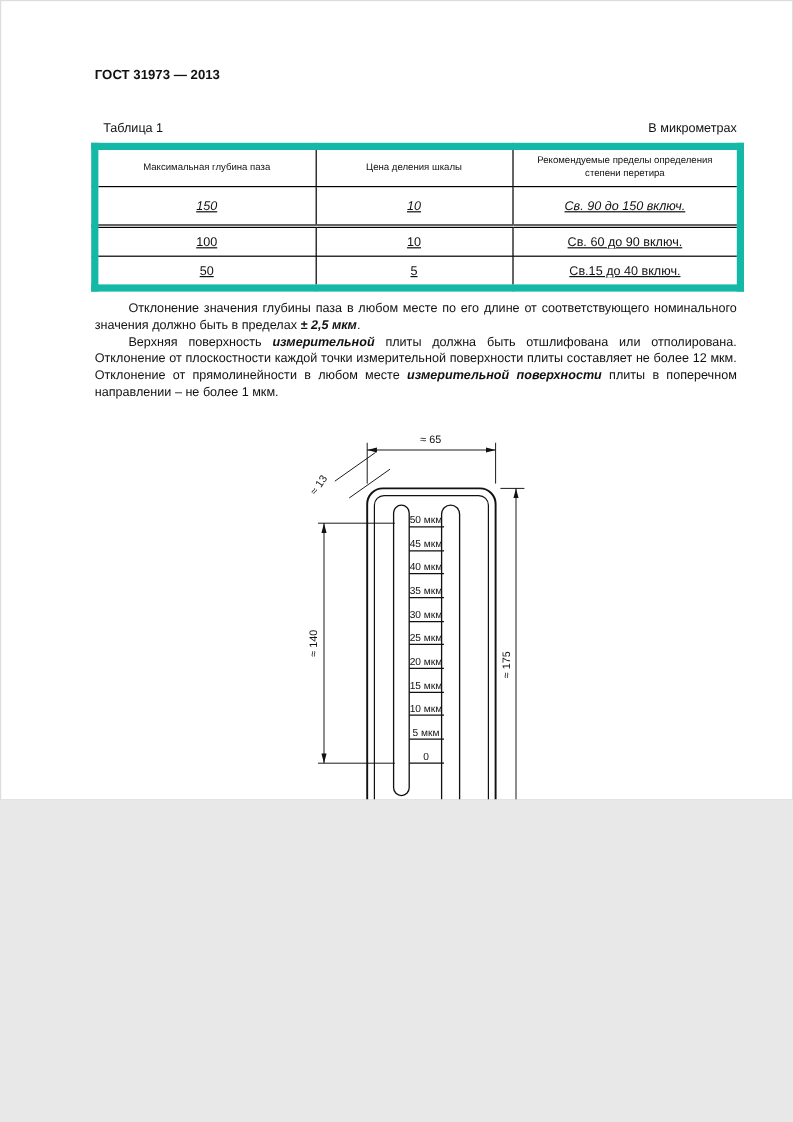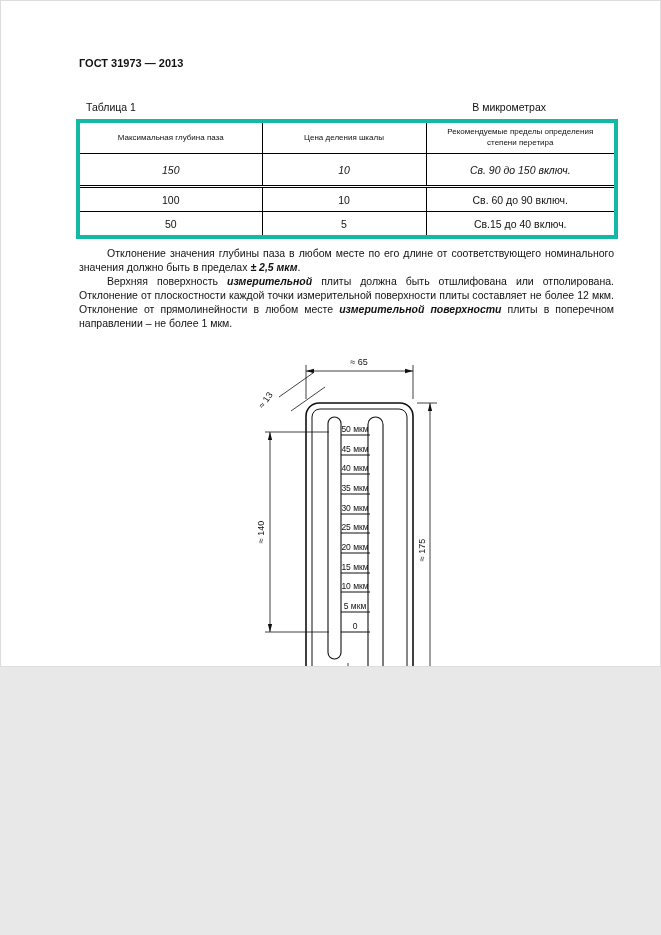--- a/index.html
+++ b/index.html
@@ -15,34 +15,34 @@
     color:#111;
     overflow:hidden;
   }
   .it{font-style:italic;font-weight:bold;}
   .doc-code{font-size:11px;font-weight:bold;line-height:14px;}
   .table-caption-row{
     margin-top:30px;display:flex;justify-content:space-between;
     font-size:10.5px;line-height:14px;
   }
   .table-caption-row .tbl-label{margin-left:7px;}
-  .table-caption-row .units{margin-right:68px;}
+  .table-caption-row .units{}
   table.gost{
     margin-top:5px;margin-left:-3px;
     border-collapse:collapse;
-    border:4px solid #14b8a6;
+    border:6px solid #14b8a6;
     width:540px;table-layout:fixed;
   }
   table.gost th, table.gost td{
     border:1px solid #000;
     text-align:center;vertical-align:middle;
     padding:2px 8px;
   }
   table.gost th{font-size:8px;font-weight:normal;line-height:1.35;height:26px;}
-  table.gost tbody tr td{font-size:10.5px;height:19px;}
+  table.gost tbody tr td{font-size:10.5px;height:19px;text-decoration:underline;}
   table.gost tbody tr.row-example td{
     height:27px;font-style:italic;
     border-bottom:3px double #000;
   }
   .body-text{
     font-size:10.5px;line-height:1.33;text-align:justify;
     margin:0;
   }
   .indent{text-indent:28px;}
   .mt8{margin-top:8px;}

